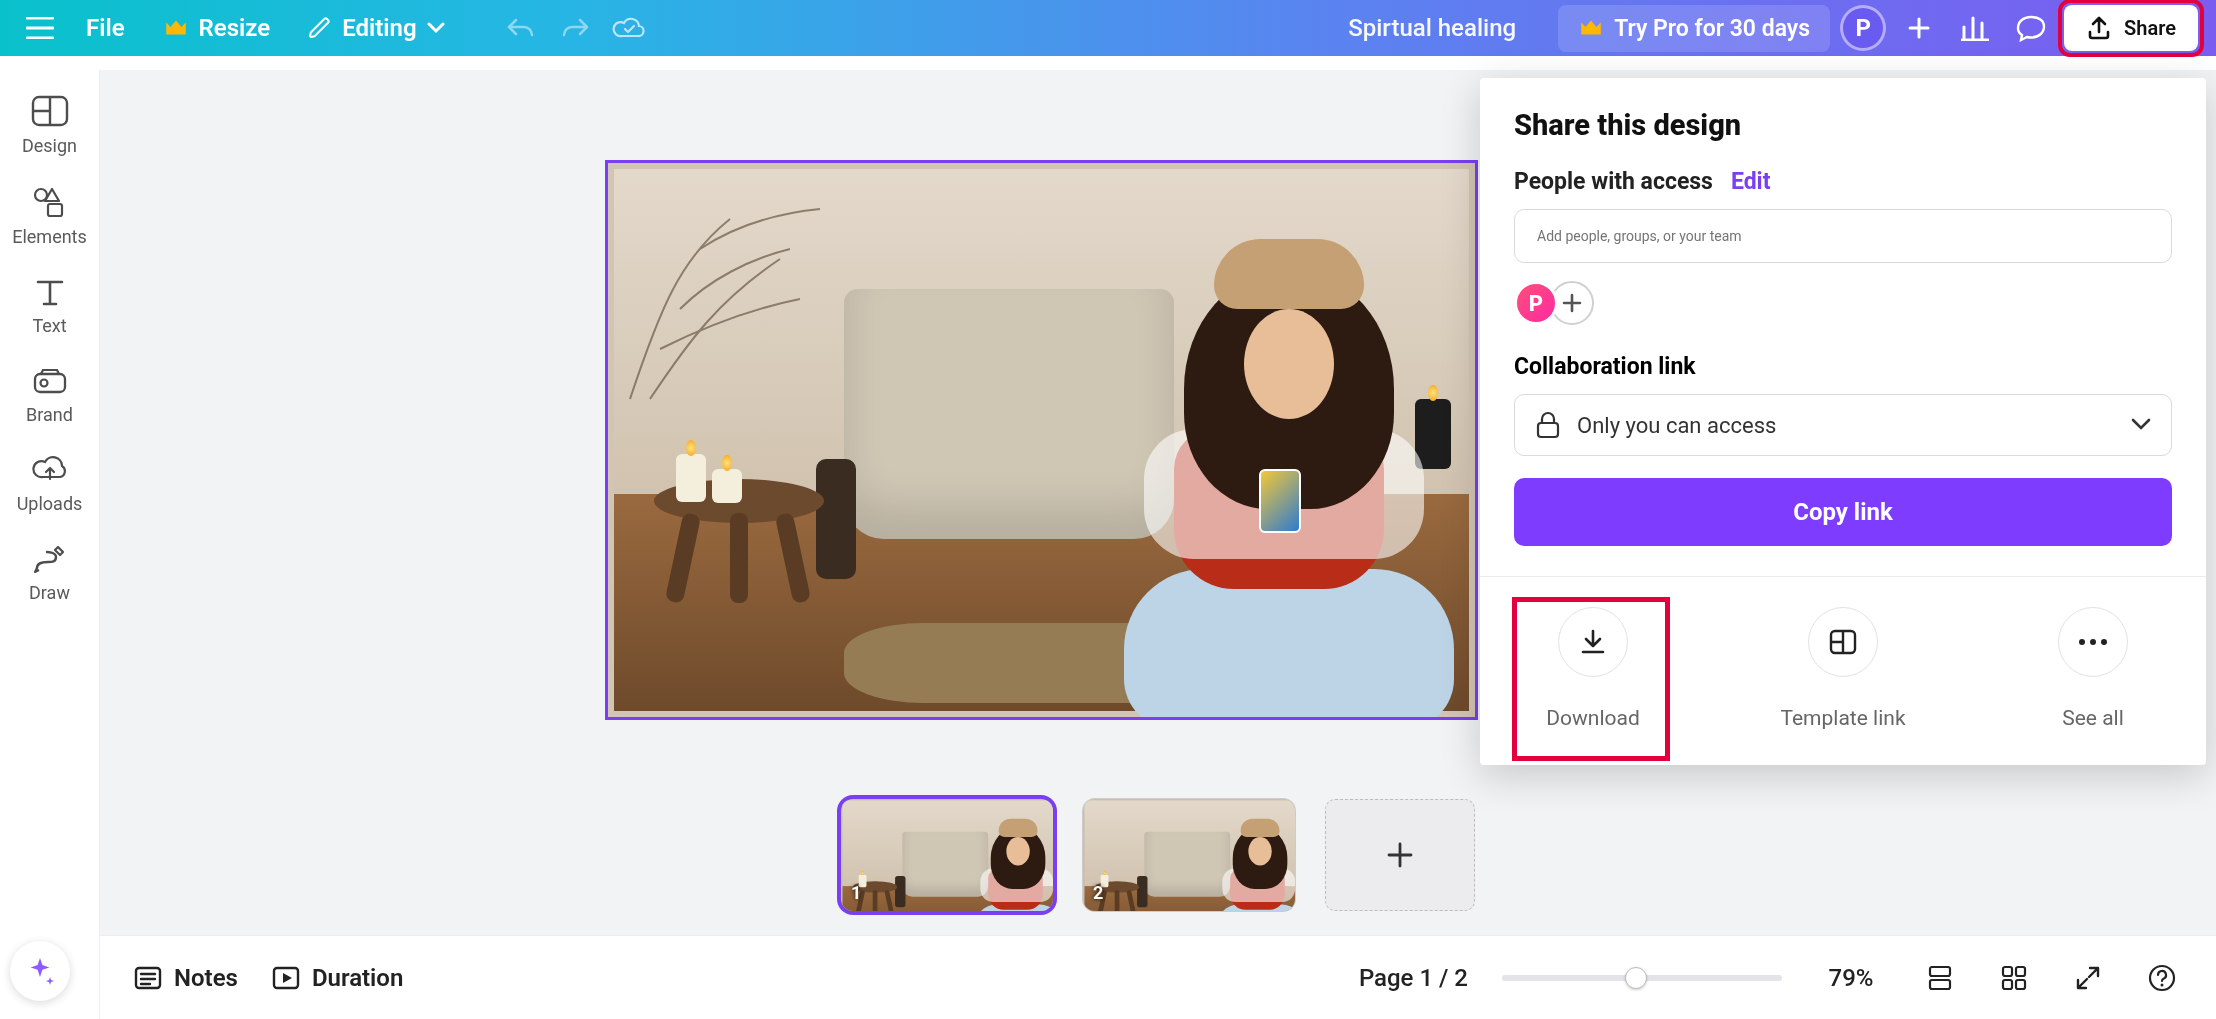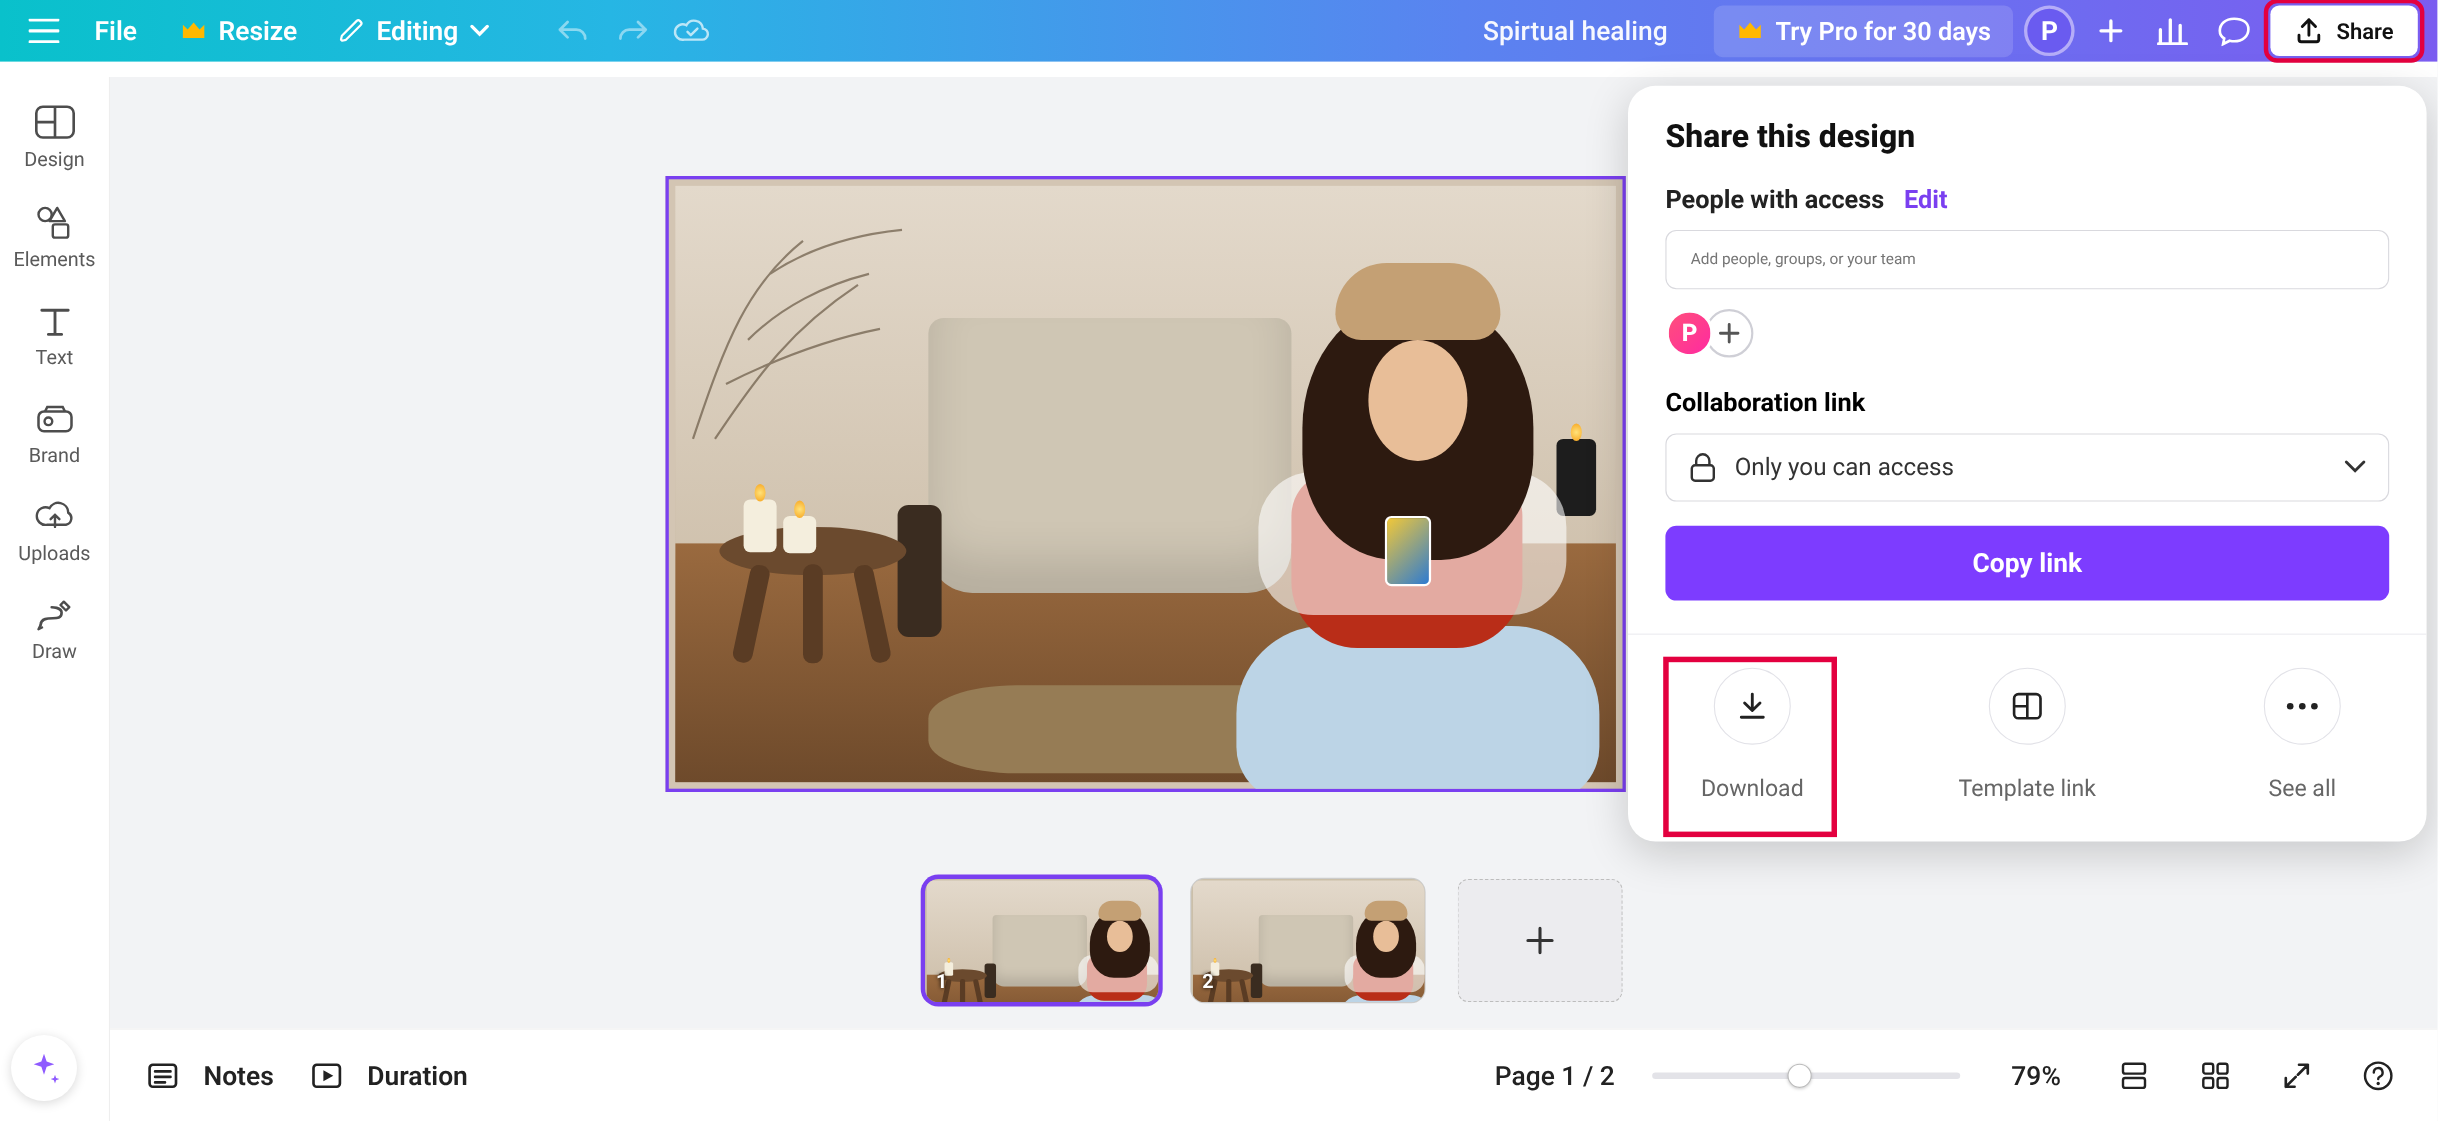--- a/index.html
+++ b/index.html
@@ -77,21 +77,21 @@
   
   .thumbs { position:absolute; left:50%; transform:translateX(-50%); bottom:24px; display:flex; gap:30px; align-items:center;}
   .thumb { width:212px; height:112px; border-radius:12px; overflow:hidden; position:relative; background:#cbbfa9; cursor:pointer; box-shadow:0 0 0 1px #ccc;}
   .thumb.active { box-shadow:0 0 0 4px #7a3ff0; }
   .thumb .mini{position:absolute; inset:0; transform:scale(.26); transform-origin:top left; width:873px;height:560px;}
   .thumb .num{position:absolute;left:10px;bottom:8px;color:#fff;font-weight:700;font-size:18px;text-shadow:0 0 4px #000;}
   .add-thumb { width:150px;height:112px;border:1px dashed #bdbdbd;border-radius:10px;display:flex;align-items:center;justify-content:center;color:#555;background:#ececef; cursor:pointer;}
 
   
   .share-panel {
-    position:absolute; top:78px; right:10px; width:726px; background:#fff; border-radius:25px; box-shadow:0 10px 40px rgba(0,0,0,.18); padding:30px 34px 34px;
+    position:absolute; top:78px; right:10px; width:726px; background:#fff; border-radius:4px; box-shadow:0 10px 40px rgba(0,0,0,.18); padding:30px 34px 34px;
     z-index:20;
   }
   .share-panel h2{font-size:29px;font-weight:800;color:#111;margin-bottom:26px;}
   .row-label{display:flex;align-items:center;gap:18px;font-size:23px;font-weight:700;color:#222;margin-bottom:14px;}
   .row-label .edit{color:#7a3ff0;font-weight:700;cursor:pointer;}
   .ppl-input{width:100%;border:1px solid #d9d9de;border-radius:10px;padding:18px 22px;font-size:14px;color:#ec4899;margin-bottom:18px;}
   .ppl-row{display:flex;align-items:center;gap:0;margin-bottom:28px;}
   .mini-avatar{width:44px;height:44px;border-radius:50%;background:linear-gradient(135deg,#ff4f7b,#ff2aa1);color:#fff;display:flex;align-items:center;justify-content:center;font-weight:800;font-size:22px;border:3px solid #fff;z-index:2;}
   .mini-add{width:44px;height:44px;border-radius:50%;border:2px solid #cfcfd6;display:flex;align-items:center;justify-content:center;color:#555;font-size:26px;margin-left:-8px;background:#fff;cursor:pointer;}
   .collab-label{font-size:23px;font-weight:700;margin-bottom:14px;}
@@ -101,21 +101,21 @@
   .share-divider{height:1px;background:#ececef;margin:30px -34px;}
   .share-actions{display:flex;justify-content:space-between;gap:10px;padding:0 4px;}
   .sa{display:flex;flex-direction:column;align-items:center;gap:28px;width:150px;cursor:pointer;}
   .sa .circle{width:70px;height:70px;border-radius:50%;border:1px solid #e2e2e8;display:flex;align-items:center;justify-content:center;color:#222;}
   .sa .lbl{font-size:21px;color:#666;text-align:center;line-height:1.25;}
   .sa.highlight{position:relative;}
   .sa.highlight:before{content:"";position:absolute;left:-6px;top:-10px;width:148px;height:154px;border:5px solid #e3003f;}
 
   
   .bottombar{position:absolute;left:100px;right:0;bottom:0;height:84px;background:#fff;border-top:1px solid #eee;display:flex;align-items:center;padding:0 34px;gap:34px;color:#222;}
-  .bb-btn{display:flex;align-items:center;gap:23px;font-size:24px;font-weight:600;cursor:pointer;}
+  .bb-btn{display:flex;align-items:center;gap:12px;font-size:24px;font-weight:600;cursor:pointer;}
   .bb-spacer{flex:1;}
   .page-ind{font-size:24px;font-weight:500;}
   .zoom-track{width:280px;height:6px;background:#e3e3e8;border-radius:4px;position:relative;}
   .zoom-thumb{position:absolute;left:48%;top:50%;transform:translate(-50%,-50%);width:22px;height:22px;border-radius:50%;background:#fff;border:1px solid #bbb;box-shadow:0 1px 3px rgba(0,0,0,.2);}
   .zoom-pct{font-size:24px;font-weight:500;width:70px;text-align:center;}
   .bb-icn{width:40px;height:40px;display:flex;align-items:center;justify-content:center;cursor:pointer;color:#222;}
 
   svg{display:block;}
 </style>
 </head>

